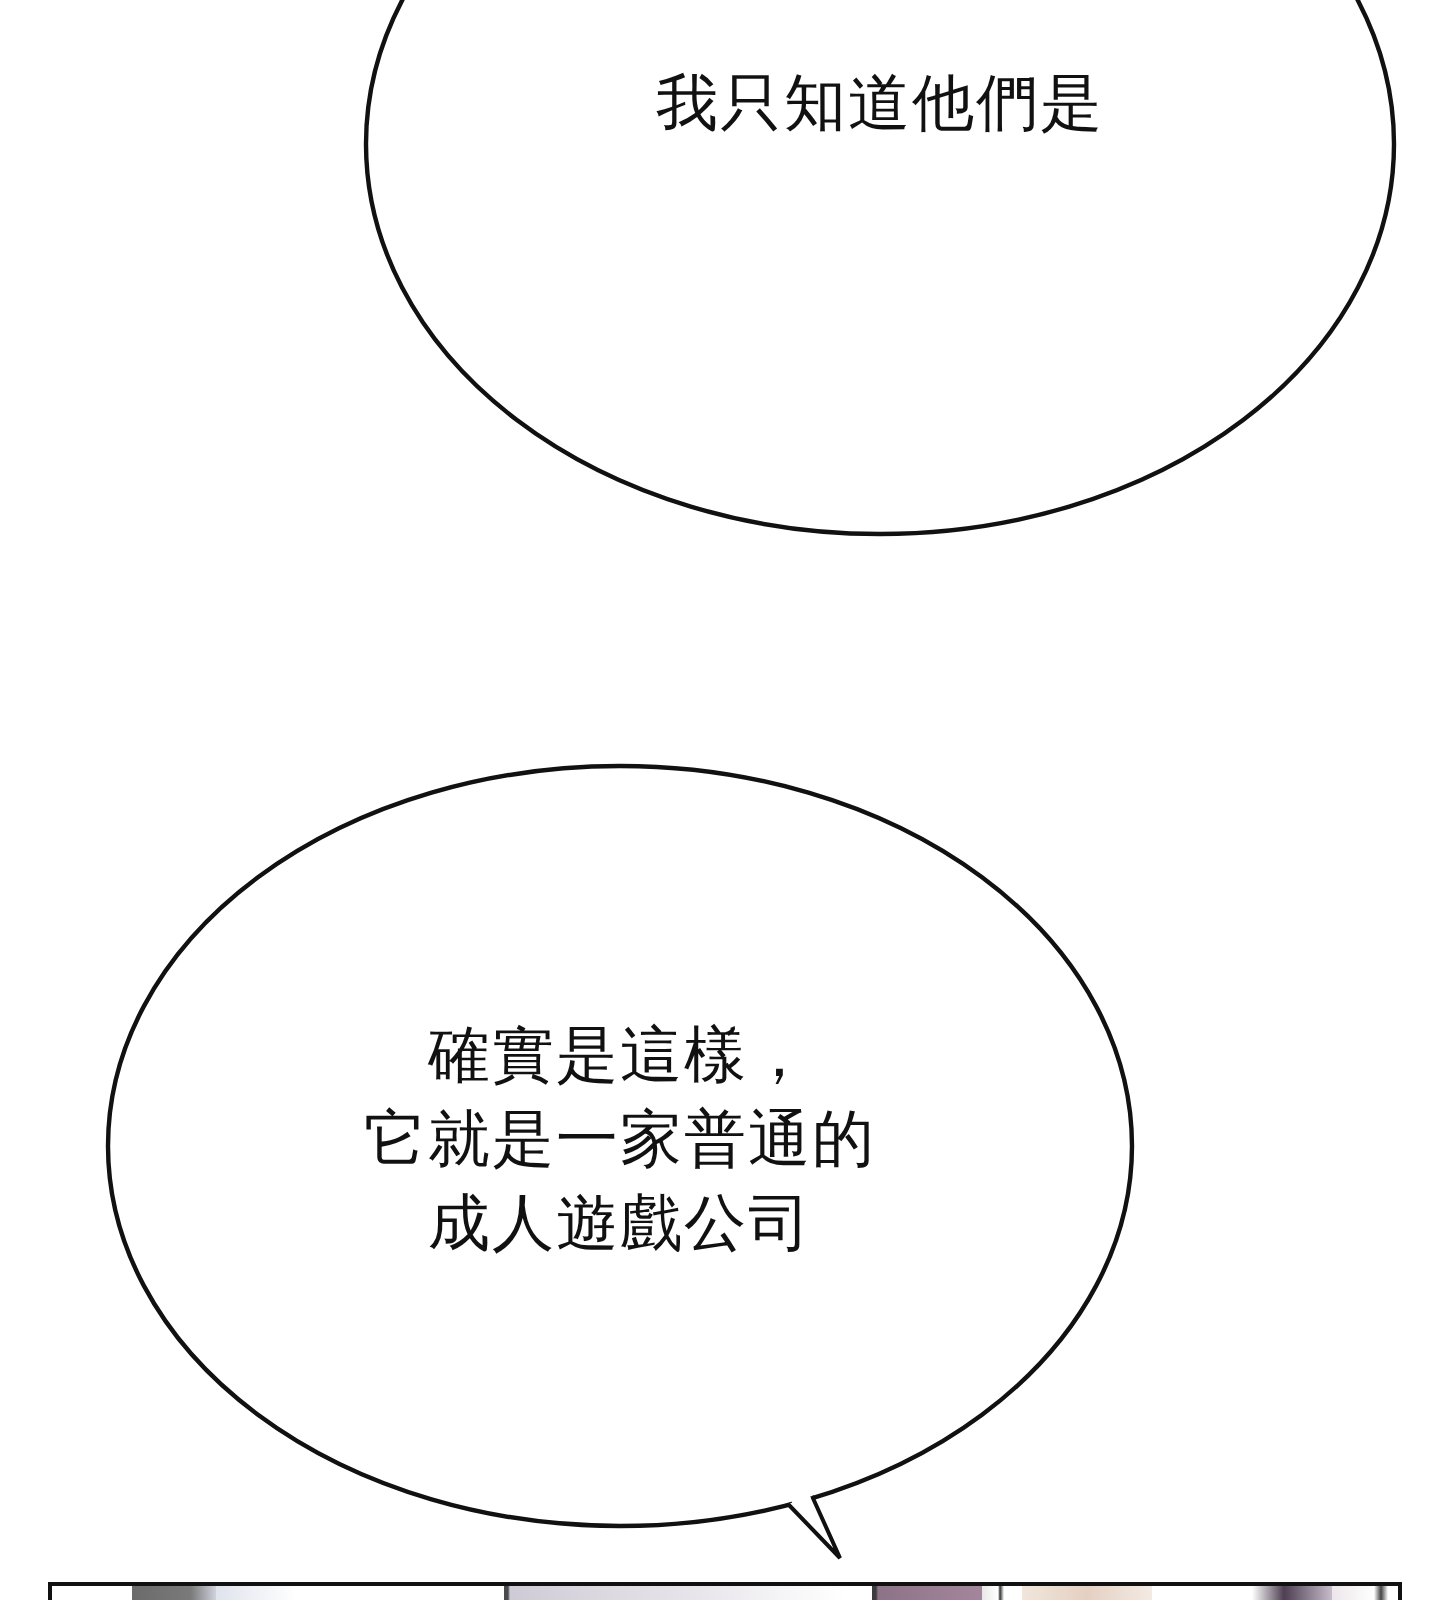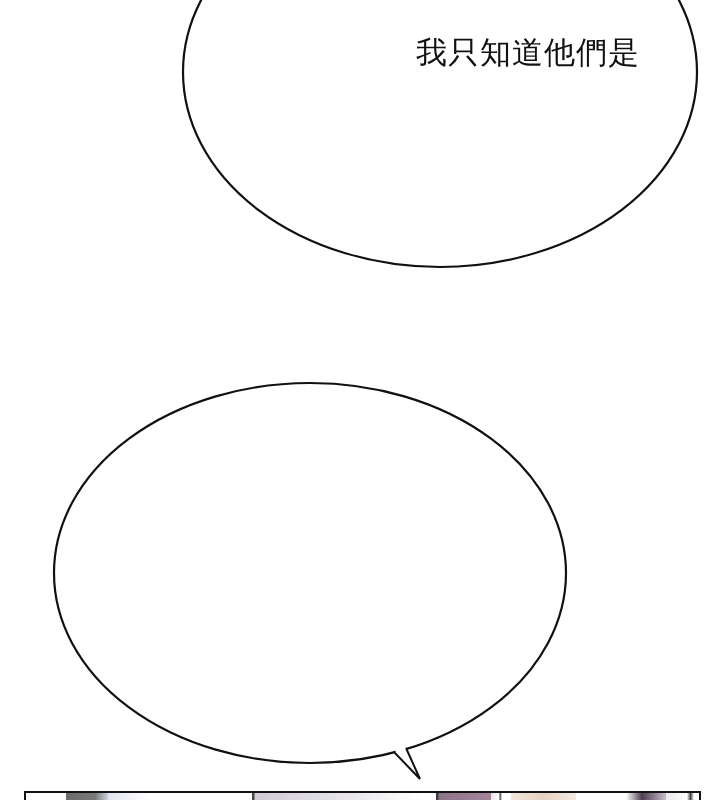--- a/index.html
+++ b/index.html
@@ -22,21 +22,21 @@
     svg.bubbles {
       position: absolute;
       left: 0; top: 0;
       width: 720px; height: 800px;
     }
     .bubble-text {
       position: absolute;
       color: #111111;
       font-size: 31px;
       line-height: 42px;
-      text-align: right;
+      text-align: center;
       white-space: nowrap;
       letter-spacing: 1px;
     }
     .bubble-text .line { display: block; }
     #text1 {
       left: 240px;
       width: 400px;
       top: 31px;
     }
     #text2 {
@@ -73,20 +73,25 @@
     <ellipse cx="310" cy="573" rx="256" ry="190" fill="#ffffff" stroke="#111111" stroke-width="2.2"></ellipse>
 
     <path d="M394 752 L420 779 L406 748" fill="#ffffff" stroke="#111111" stroke-width="2" stroke-linejoin="miter"></path>
     <path d="M396 751 L405 748" stroke="#ffffff" stroke-width="3"></path>
   </svg>
 
   <div id="text1" class="bubble-text">
     <span class="line">我只知道他們是</span>
   </div>
 
+  <div id="text2" class="bubble-text">
+    <span class="line">確實是這樣，</span>
+    <span class="line">它就是一家普通的</span>
+    <span class="line">成人遊戲公司</span>
+  </div>
 
   <div class="panel">
     <div class="art" style="left:40px;width:42px;background:linear-gradient(90deg,#6b6b6b,#7a7a7a 70%,#cfd2dc);"></div>
     <div class="art" style="left:82px;width:40px;background:linear-gradient(90deg,#dfe3ec,#ffffff);"></div>
     <div class="art" style="left:226px;width:170px;background:linear-gradient(90deg,#4a4a4a 0 2px,#cfcbd6 3px,#e9e7ec 60%,#ffffff);"></div>
     <div class="art" style="left:410px;width:55px;background:linear-gradient(90deg,#3c3c3c 0 2px,#8d7388 3px,#a4869c);"></div>
     <div class="art" style="left:465px;width:20px;background:linear-gradient(90deg,#e8e8e8,#ffffff 40%,#333 45%,#fff 55%);"></div>
     <div class="art" style="left:485px;width:65px;background:linear-gradient(90deg,#f1e6dc,#e4d0c2 50%,#f3ebe4);"></div>
     <div class="art" style="left:600px;width:40px;background:linear-gradient(90deg,#ffffff,#4e3f52 40%,#c7bccb);"></div>
     <div class="art" style="left:640px;width:35px;background:linear-gradient(90deg,#ece6ea,#ffffff 60%,#444 70%,#fff 80%);"></div>

